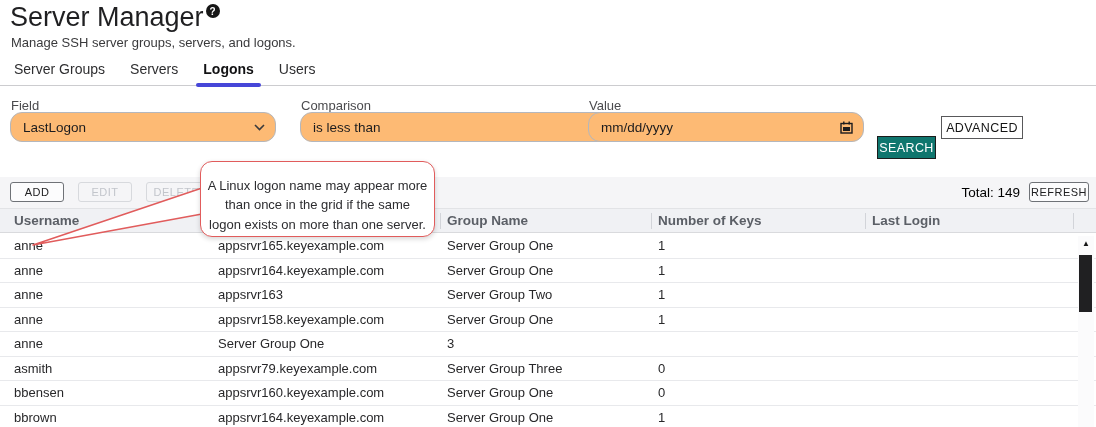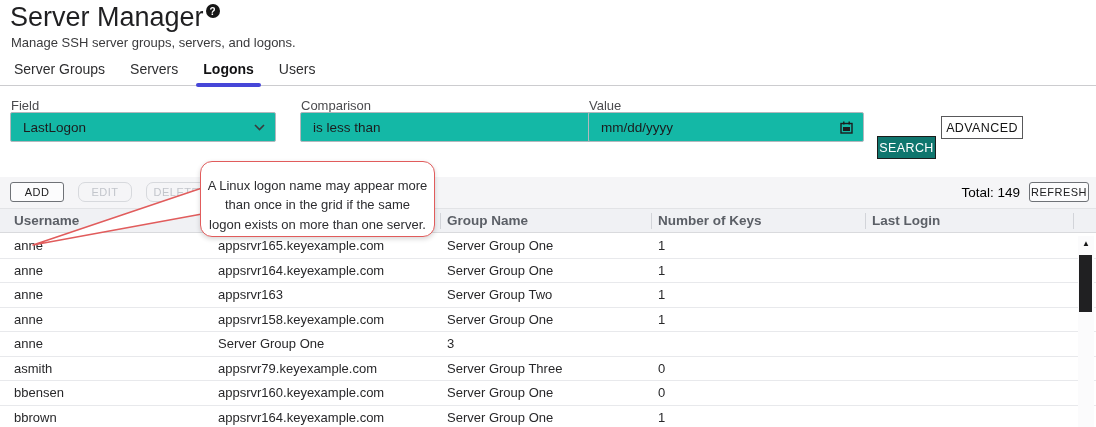--- a/index.html
+++ b/index.html
@@ -18,40 +18,40 @@
   .tabbar { position:absolute; left:0; right:0; top:58px; height:28px;
             border-bottom:1px solid #cccccf; display:flex; align-items:flex-end;
             gap:21px; padding-left:12px; }
   .tab { position:relative; font-size:14px; color:#2e2e30; padding:4px 2px 8px 2px; cursor:pointer; }
   .tab.active { font-weight:700; color:#121214; }
   .tab.active::after { content:""; position:absolute; left:-5px; right:-5px; bottom:-2px;
                        height:4px; background:#4646d8; border-radius:2px; }
 
   
   .filter-label { position:absolute; top:98px; font-size:13px; color:#4b4b4e; }
-  .ctl { position:absolute; top:112px; height:30px; background:#14b8a6;
-         border:1px solid #b4b7bd; border-radius:2px; display:flex; align-items:center;
+  .ctl { position:absolute; top:112px; height:30px; background:#fdba74;
+         border:1px solid #b4b7bd; border-radius:12px; display:flex; align-items:center;
          padding:0 10px 0 12px; font-size:13.5px; color:#1c1c1e; cursor:pointer;gap:28px; }
   .ctl .grow { flex:1; }
   .chev { width:11px; height:7px; flex:0 0 auto; }
   .cal-icon { width:13px; height:13px; flex:0 0 auto; }
 
   .btn-dark { position:absolute; top:116px; height:23px; background:#0f766e; color:#fff;
               border:1px solid #1b1b1b; font-size:12.5px; letter-spacing:.4px;
               display:flex; align-items:center; justify-content:center; cursor:pointer;margin-top:20px; }
   .btn-outline { position:absolute; top:116px; height:23px; background:#fff; color:#141414;
                  border:1.5px solid #58585a; font-size:12.5px; letter-spacing:.4px;
                  display:flex; align-items:center; justify-content:center; cursor:pointer; }
 
   
   .grid-toolbar { position:absolute; left:0; right:0; top:177px; height:31px; background:#f5f5f7; }
   .tb-btn { position:absolute; top:5px; height:20px; border:1px solid #6f7277; border-radius:3px;
             background:#fcfcfd; color:#202022; font-size:11px; letter-spacing:.5px;
             display:flex; align-items:center; justify-content:center; cursor:pointer; }
-  .tb-btn.disabled { border-color:#d7d9dd; color:#c2c5cb; background:transparent;border-radius:7px; }
+  .tb-btn.disabled { border-color:#d7d9dd; color:#c2c5cb; background:transparent; }
   .total-label { position:absolute; right:76px; top:0; height:31px; display:flex;
                  align-items:center; font-size:13.5px; color:#000000; }
 
   
   .grid-head { position:absolute; left:0; right:0; top:208px; height:25px; background:#f0f1f4;
                border-top:1px solid #e2e3e6; border-bottom:1px solid #d9dadd;
                display:grid; grid-template-columns:204px 229px 211px 214px 1fr; }
   .grid-head .hcell { padding-left:14px; display:flex; align-items:center; font-size:13.5px;
                       font-weight:700; color:#5b5f66; position:relative; white-space:nowrap; }
   .hsep { position:absolute; top:4px; width:1px; height:16px; background:#d2d4d9; }

